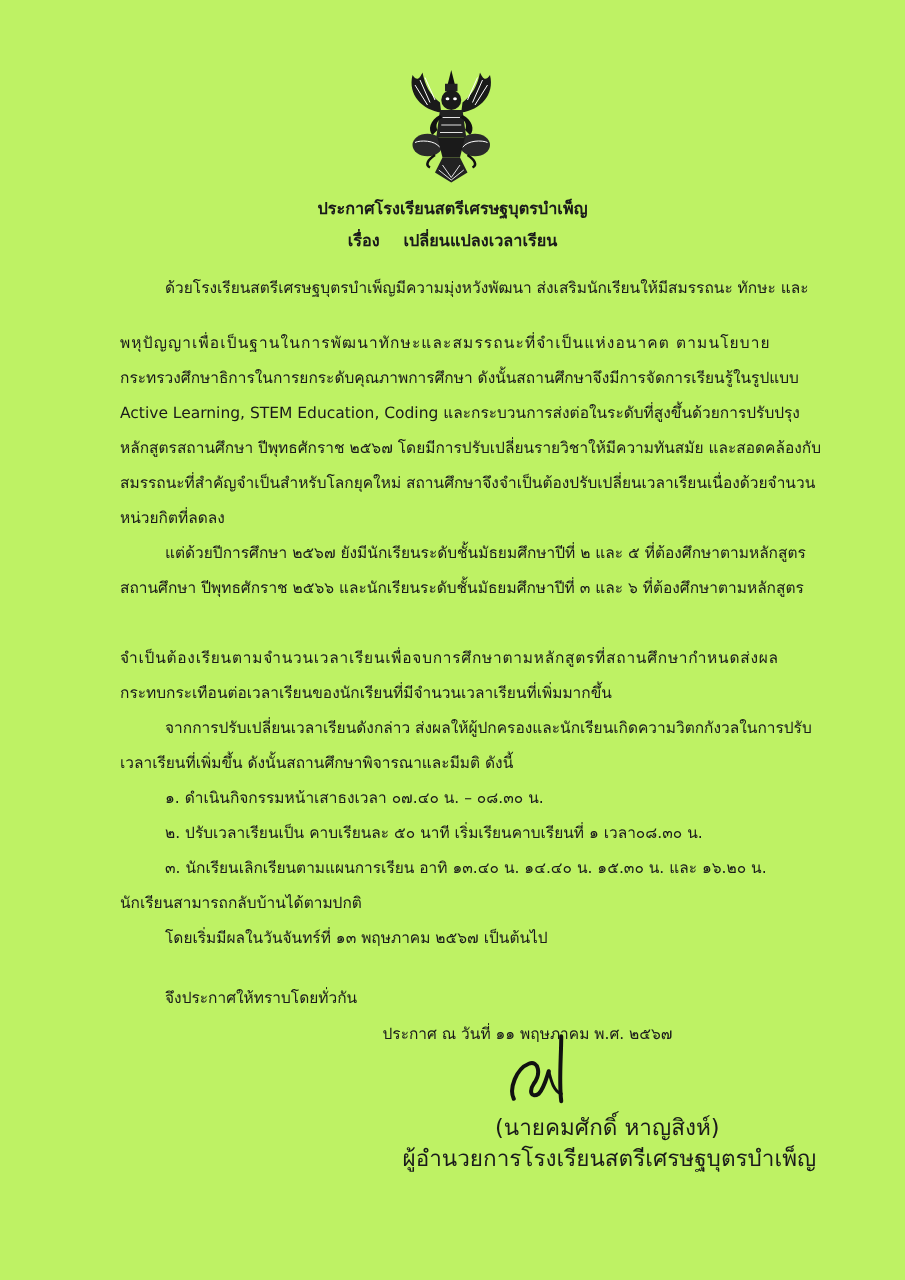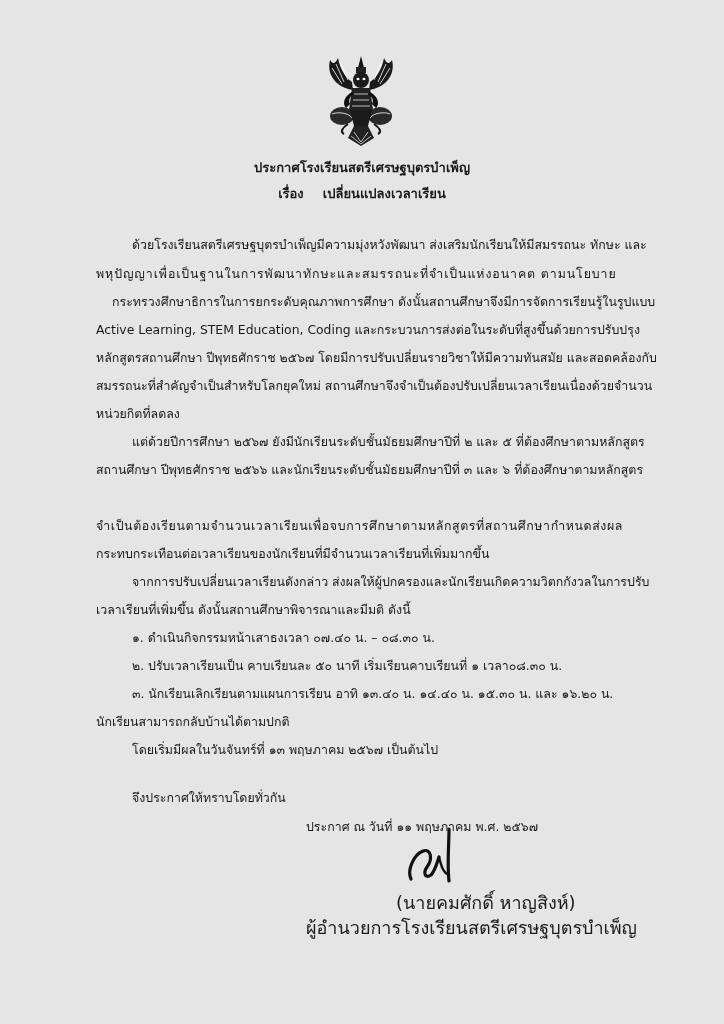--- a/index.html
+++ b/index.html
@@ -13,21 +13,21 @@
       position: relative;
       overflow: hidden;
       font-family: "DejaVu Sans", sans-serif;
       color: #1a1a1a;
     }
     .page {
       position: absolute;
       left: 0; top: 0;
       width: 724px;
       height: 1024px;
-      background: #e5e5e5;
+      background: #bef264;
     }
     .garuda {
       position: absolute;
       left: 318px;
       top: 52px;
       width: 86px;
       height: 96px;
     }
     .title-block {
       position: absolute;
@@ -98,23 +98,23 @@
     <path d="M30 72 C24 76 22 80 26 82 M56 72 C62 76 64 80 60 82" stroke="#111" stroke-width="2" fill="none"></path>
   </svg>
 
   <div class="title-block title1">ประกาศโรงเรียนสตรีเศรษฐบุตรบำเพ็ญ</div>
   <div class="title-block title2">
     <span>เรื่อง</span>
     <span style="display:inline-block;width:10px;"></span>
     <span>เปลี่ยนแปลงเวลาเรียน</span>
   </div>
 
-  <div class="line" style="left:132px;top:235px;word-spacing:0px;">ด้วยโรงเรียนสตรีเศรษฐบุตรบำเพ็ญมีความมุ่งหวังพัฒนา ส่งเสริมนักเรียนให้มีสมรรถนะ ทักษะ และ</div>
+  <div class="line" style="left:132px;top:220px;word-spacing:0px;">ด้วยโรงเรียนสตรีเศรษฐบุตรบำเพ็ญมีความมุ่งหวังพัฒนา ส่งเสริมนักเรียนให้มีสมรรถนะ ทักษะ และ</div>
   <div class="line" style="left:96px;top:264px;letter-spacing:0.9px;text-align:right;">พหุปัญญาเพื่อเป็นฐานในการพัฒนาทักษะและสมรรถนะที่จำเป็นแห่งอนาคต  ตามนโยบาย</div>
-  <div class="line" style="left:112px;top:292px;text-align:right;">กระทรวงศึกษาธิการในการยกระดับคุณภาพการศึกษา ดังนั้นสถานศึกษาจึงมีการจัดการเรียนรู้ในรูปแบบ</div>
+  <div class="line" style="left:96px;top:292px;text-align:right;">กระทรวงศึกษาธิการในการยกระดับคุณภาพการศึกษา ดังนั้นสถานศึกษาจึงมีการจัดการเรียนรู้ในรูปแบบ</div>
   <div class="line" style="left:96px;top:320px;text-align:right;">Active Learning, STEM Education, Coding และกระบวนการส่งต่อในระดับที่สูงขึ้นด้วยการปรับปรุง</div>
   <div class="line" style="left:96px;top:348px;">หลักสูตรสถานศึกษา ปีพุทธศักราช ๒๕๖๗ โดยมีการปรับเปลี่ยนรายวิชาให้มีความทันสมัย และสอดคล้องกับ</div>
   <div class="line" style="left:96px;top:376px;">สมรรถนะที่สำคัญจำเป็นสำหรับโลกยุคใหม่ สถานศึกษาจึงจำเป็นต้องปรับเปลี่ยนเวลาเรียนเนื่องด้วยจำนวน</div>
   <div class="line" style="left:96px;top:404px;">หน่วยกิตที่ลดลง</div>
 
   <div class="line" style="left:132px;top:432px;">แต่ด้วยปีการศึกษา ๒๕๖๗ ยังมีนักเรียนระดับชั้นมัธยมศึกษาปีที่ ๒ และ ๕ ที่ต้องศึกษาตามหลักสูตร</div>
   <div class="line" style="left:96px;top:460px;">สถานศึกษา ปีพุทธศักราช ๒๕๖๖ และนักเรียนระดับชั้นมัธยมศึกษาปีที่ ๓ และ ๖ ที่ต้องศึกษาตามหลักสูตร</div>
   <div class="line" style="left:96px;top:516px;letter-spacing:0.6px;">จำเป็นต้องเรียนตามจำนวนเวลาเรียนเพื่อจบการศึกษาตามหลักสูตรที่สถานศึกษากำหนดส่งผล</div>
   <div class="line" style="left:96px;top:544px;">กระทบกระเทือนต่อเวลาเรียนของนักเรียนที่มีจำนวนเวลาเรียนที่เพิ่มมากขึ้น</div>
 
@@ -131,15 +131,15 @@
   <div class="line" style="left:132px;top:788px;">จึงประกาศให้ทราบโดยทั่วกัน</div>
   <div class="line" style="left:306px;top:817px;">ประกาศ ณ  วันที่ ๑๑  พฤษภาคม พ.ศ. ๒๕๖๗</div>
 
   <svg class="sig-mark" viewBox="0 0 60 62" xmlns="http://www.w3.org/2000/svg" style="top:825px;left:405px;">
     <path d="M6 54 C2 46 8 30 18 26 C26 23 28 34 22 42 C18 48 20 54 26 50 C30 46 32 38 34 32" stroke="#111" stroke-width="3.2" fill="none" stroke-linecap="round"></path>
     <path d="M44 4 C44 20 42 40 44 56" stroke="#111" stroke-width="3.2" fill="none" stroke-linecap="round"></path>
     <path d="M34 32 C36 40 38 48 44 50" stroke="#111" stroke-width="2.4" fill="none" stroke-linecap="round"></path>
   </svg>
 
   <div class="center-text" style="left:396px;top:893px;">(นายคมศักดิ์  หาญสิงห์)</div>
-  <div class="center-text" style="left:306px;top:918px;">ผู้อำนวยการโรงเรียนสตรีเศรษฐบุตรบำเพ็ญ</div>
+  <div class="center-text" style="left:322px;top:918px;">ผู้อำนวยการโรงเรียนสตรีเศรษฐบุตรบำเพ็ญ</div>
 
 </div>
 
 </body></html>

